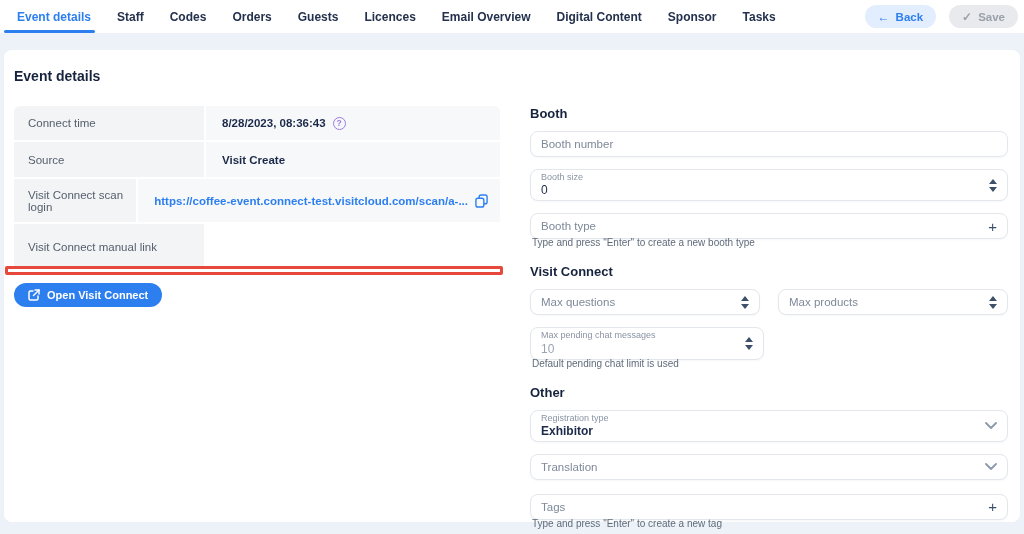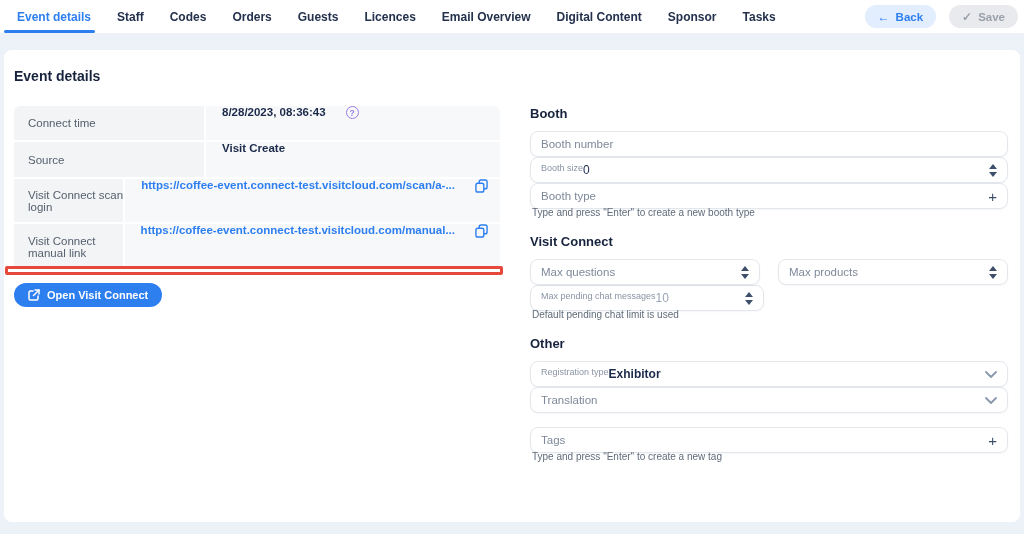--- a/index.html
+++ b/index.html
@@ -28,21 +28,21 @@
   .page-title{font-size:14px;font-weight:700;color:#17233d;margin:6px 0 0 0;}
   .cols{display:flex;margin-top:22px;}
   .left{width:486px;margin-right:30px;position:relative;}
   .right{flex:1;}
 
   
   .dtable{position:relative;border-radius:6px;overflow:visible;}
   .drow{display:flex;}
   .drow .lcell{width:192px;background:#f3f4f6;border-right:2px solid #fff;
     display:flex;align-items:center;padding-left:14px;font-size:11.5px;color:#55606e;}
-  .drow .vcell{flex:1;background:#f7f8f9;display:flex;align-items:flex-start;gap:20px;
+  .drow .vcell{flex:1;background:#f7f8f9;display:flex;align-items:center;gap:7px;
     padding:0 12px 0 16px;font-size:11.5px;white-space:nowrap;}
   .drow{border-bottom:2px solid #fff;}
   .drow:last-child{border-bottom:none;}
   .drow.h36{height:36px;}.drow.h37{height:37px;}.drow.h45{height:45px;}.drow.h47{height:47px;}
   .drow:first-child .lcell{border-top-left-radius:6px;}
   .drow:first-child .vcell{border-top-right-radius:6px;}
   .drow:last-child .lcell{border-bottom-left-radius:6px;}
   .drow:last-child .vcell{border-bottom-right-radius:6px;}
   .dval{color:#1b2a4a;font-weight:700;}
   .dlink{color:#2d7ff0;font-weight:600;text-decoration:none;overflow:hidden;text-overflow:ellipsis;}
@@ -53,24 +53,24 @@
     border:3px solid #e6493c;border-radius:2px;pointer-events:none;}
 
   .open-vc{margin-top:12px;height:24px;border:none;border-radius:13px;background:#2d7ff0;
     color:#fff;font-size:11px;font-weight:700;display:flex;align-items:center;gap:7px;
     padding:12px 14px;cursor:pointer;font-family:inherit;}
 
   
   .sec-h{font-size:13px;font-weight:700;color:#17233d;margin:0 0 10px 0;}
   .sec-h.mt{margin-top:16px;}
   .field{background:#fff;border:1px solid #e3e7ec;border-radius:8px;min-height:26px;
-    display:flex;align-items:center;padding:2px 10px;
+    display:flex;align-items:center;padding:2px 10px;margin-bottom:12px;
     box-shadow:0 1px 2px rgba(20,40,80,0.04);cursor:text;}
   .field .ph{color:#7e899a;font-size:11.5px;}
-  .stack{display:flex;flex-direction:row;justify-content:flex-end;line-height:1.25;}
+  .stack{display:flex;flex-direction:column;justify-content:flex-end;line-height:1.25;}
   .flabel{font-size:9px;color:#8a94a4;}
   .fvalue{font-size:12px;color:#1b2a4a;}
   .fvalue.dim{color:#9aa4b2;}
   .fvalue.strong{font-weight:700;}
   .stepper{margin-left:auto;display:flex;flex-direction:column;gap:3px;align-items:center;cursor:pointer;}
   .tri-up{width:0;height:0;border-left:4px solid transparent;border-right:4px solid transparent;
     border-bottom:5px solid #3d4f6b;}
   .tri-down{width:0;height:0;border-left:4px solid transparent;border-right:4px solid transparent;
     border-top:5px solid #3d4f6b;}
   .plus{margin-left:auto;font-size:15px;color:#3d4f6b;line-height:1;cursor:pointer;}
@@ -141,29 +141,20 @@
               <svg width="13" height="14" viewBox="0 0 14 15" fill="none" stroke="#2d7ff0" stroke-width="1.5" stroke-linejoin="round">
                   <rect x="1" y="4.5" width="8.5" height="9.5" rx="2"></rect>
                   <path d="M4.5 4.5V3a2 2 0 0 1 2-2H11a2 2 0 0 1 2 2v5.5a2 2 0 0 1-2 2h-1.5"></path>
                 </svg>
             </button>
           </div>
         </div>
 
         <div class="drow h47">
           <div class="lcell">Visit Connect manual link</div>
-          <div class="vcell">
-            <a href="#" class="dlink">https://coffee-event.connect-test.visitcloud.com/manual...</a>
-            <button class="copy-btn">
-              <svg width="13" height="14" viewBox="0 0 14 15" fill="none" stroke="#2d7ff0" stroke-width="1.5" stroke-linejoin="round">
-                  <rect x="1" y="4.5" width="8.5" height="9.5" rx="2"></rect>
-                  <path d="M4.5 4.5V3a2 2 0 0 1 2-2H11a2 2 0 0 1 2 2v5.5a2 2 0 0 1-2 2h-1.5"></path>
-                </svg>
-            </button>
-          </div>
         </div>
 
         <div class="red-box"></div>
       </div>
 
       <button class="open-vc">
         <span style="display:flex;">
           <svg width="12" height="12" viewBox="0 0 12 12" fill="none" stroke="#fff" stroke-width="1.5" stroke-linecap="round" stroke-linejoin="round">
               <path d="M5 2H2.5A1.5 1.5 0 0 0 1 3.5v6A1.5 1.5 0 0 0 2.5 11h6A1.5 1.5 0 0 0 10 9.5V7"></path>
               <path d="M7 1h4v4"></path>

